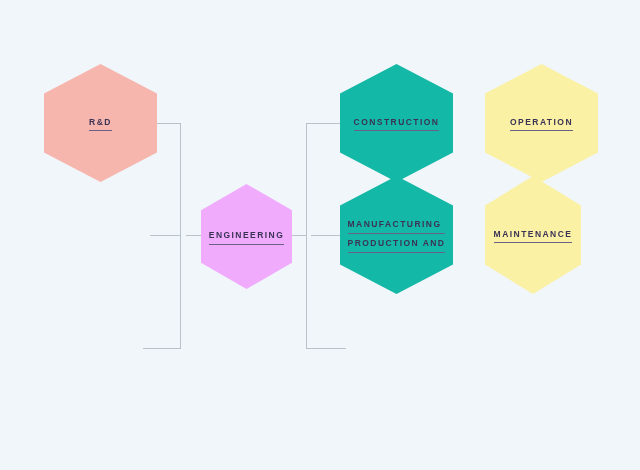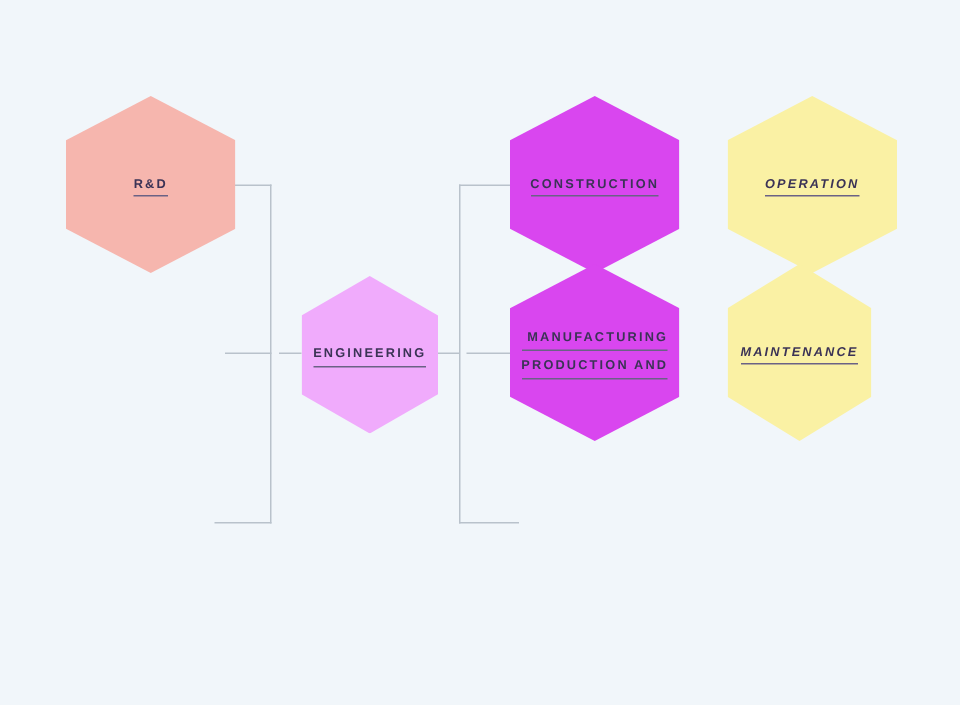--- a/index.html
+++ b/index.html
@@ -24,38 +24,38 @@
     align-items: center;
     justify-content: center;
     -webkit-clip-path: polygon(50% 0%, 100% 25%, 100% 75%, 50% 100%, 0% 75%, 0% 25%);
     clip-path: polygon(50% 0%, 100% 25%, 100% 75%, 50% 100%, 0% 75%, 0% 25%);
   }
   .hex-label {
     color: #3b3356;
     font-size: 8.5px;
     letter-spacing: 1.45px;
     line-height: 1.75;
-    text-align: right;
+    text-align: left;
     text-transform: uppercase;
     font-weight: 600;
     white-space: nowrap;
     pointer-events: none;
   }
   .hex-label span {
     display: block;
     border-bottom: 1px solid #6a6285;
     padding-bottom: 1px;
   }
   .hex-label span + span {
     margin-top: 2px;
   }
   .pink  { background: #f6b6ae; }
-  .blue  { background: #d946ef; }
+  .blue  { background: #14b8a6; }
   .purple{ background: #f0abfc; }
-  .yellow{ background: #faf1a4; font-style: italic; }
+  .yellow{ background: #faf1a4; }
 
   .hline {
     position: absolute;
     height: 1px;
     background: #b9c2cb;
   }
   .vline {
     position: absolute;
     width: 1px;
     background: #b9c2cb;

